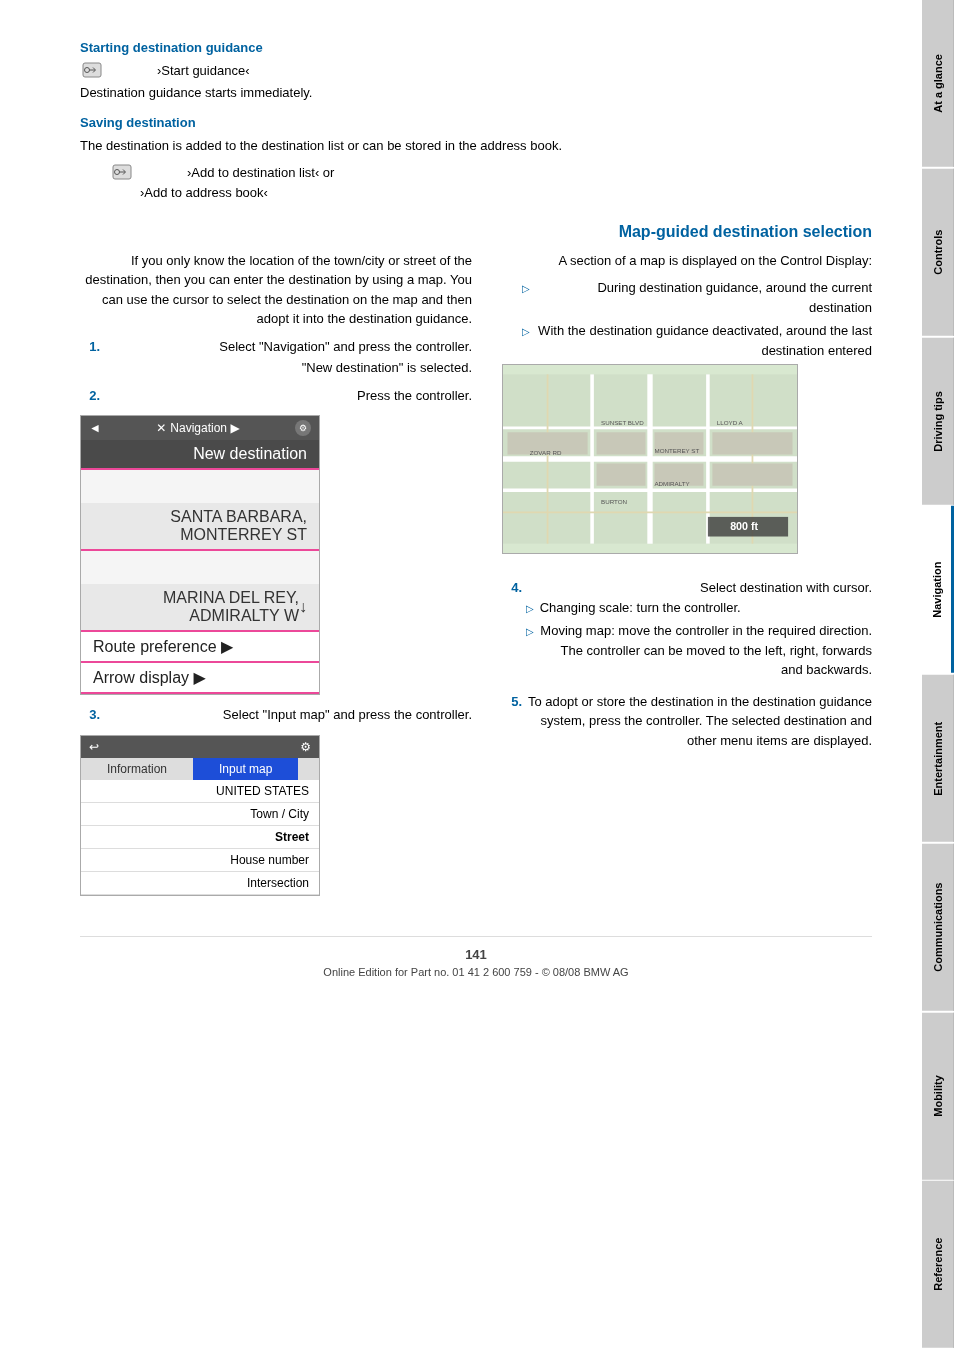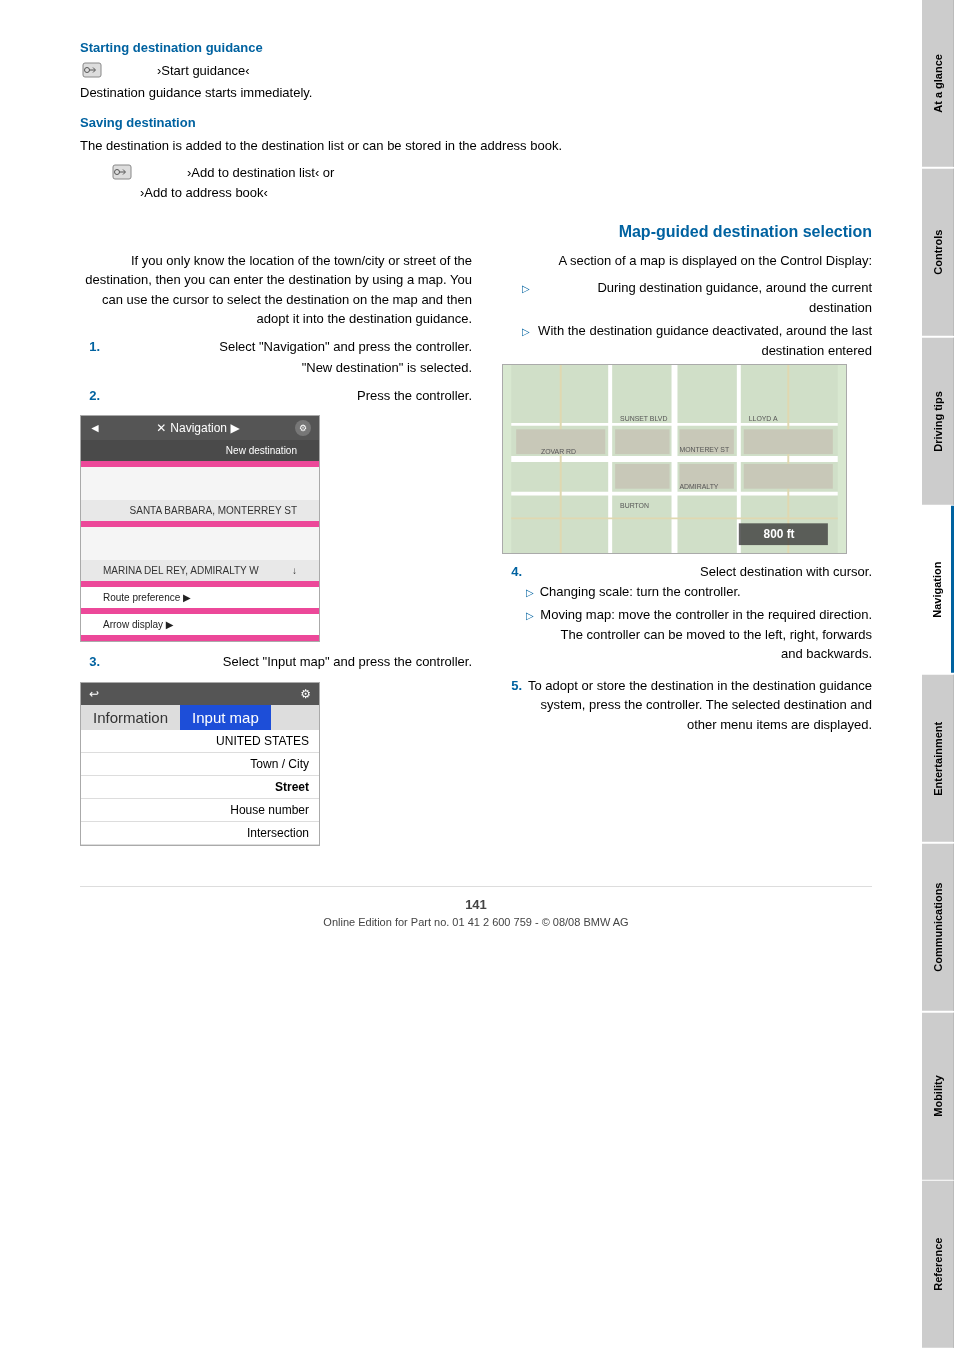--- a/index.html
+++ b/index.html
@@ -187,24 +187,24 @@
       background: #777;
       border-radius: 50%;
       display: flex;
       align-items: center;
       justify-content: center;
       font-size: 9px;
       color: #fff;
     }
 
     .ui-box-item {
-      padding: 5px 22px;
-      border-bottom: 6px solid #ec4899;
+      padding: 5px 12px;
+      border-bottom: 2px solid #ec4899;
       background: #fff;
-      font-size: 10px;
+      font-size: 16px;
       color: #222;
     }
 
     .ui-box-item.selected {
       background: #4a4a4a;
       color: #fff;
     }
 
     .ui-box-item.light {
       background: #e8e8e8;
@@ -235,46 +235,46 @@
       align-items: center;
       justify-content: space-between;
     }
 
     .ui-box2-tabs {
       display: flex;
       background: #ddd;
     }
 
     .ui-box2-tab {
-      padding: 4px 12px;
-      font-size: 15px;
+      padding: 4px 26px;
+      font-size: 12px;
       color: #333;
       background: #ddd;
     }
 
     .ui-box2-tab.active {
       background: #1d4ed8;
       color: #fff;
     }
 
     .ui-box2-item {
       padding: 4px 10px;
       border-bottom: 1px solid #ddd;
       background: #fff;
       font-size: 12px;
     }
 
     
     .map-container {
-      width: 345px;
+      width: 296px;
       height: 190px;
       border: 1px solid #aaa;
       background: #d8e8d0;
       position: relative;
-      margin-bottom: 8px;
+      margin-bottom: 24px;
       overflow: hidden;
     }
 
     
     .map-svg {
       width: 100%;
       height: 100%;
     }
 
     

